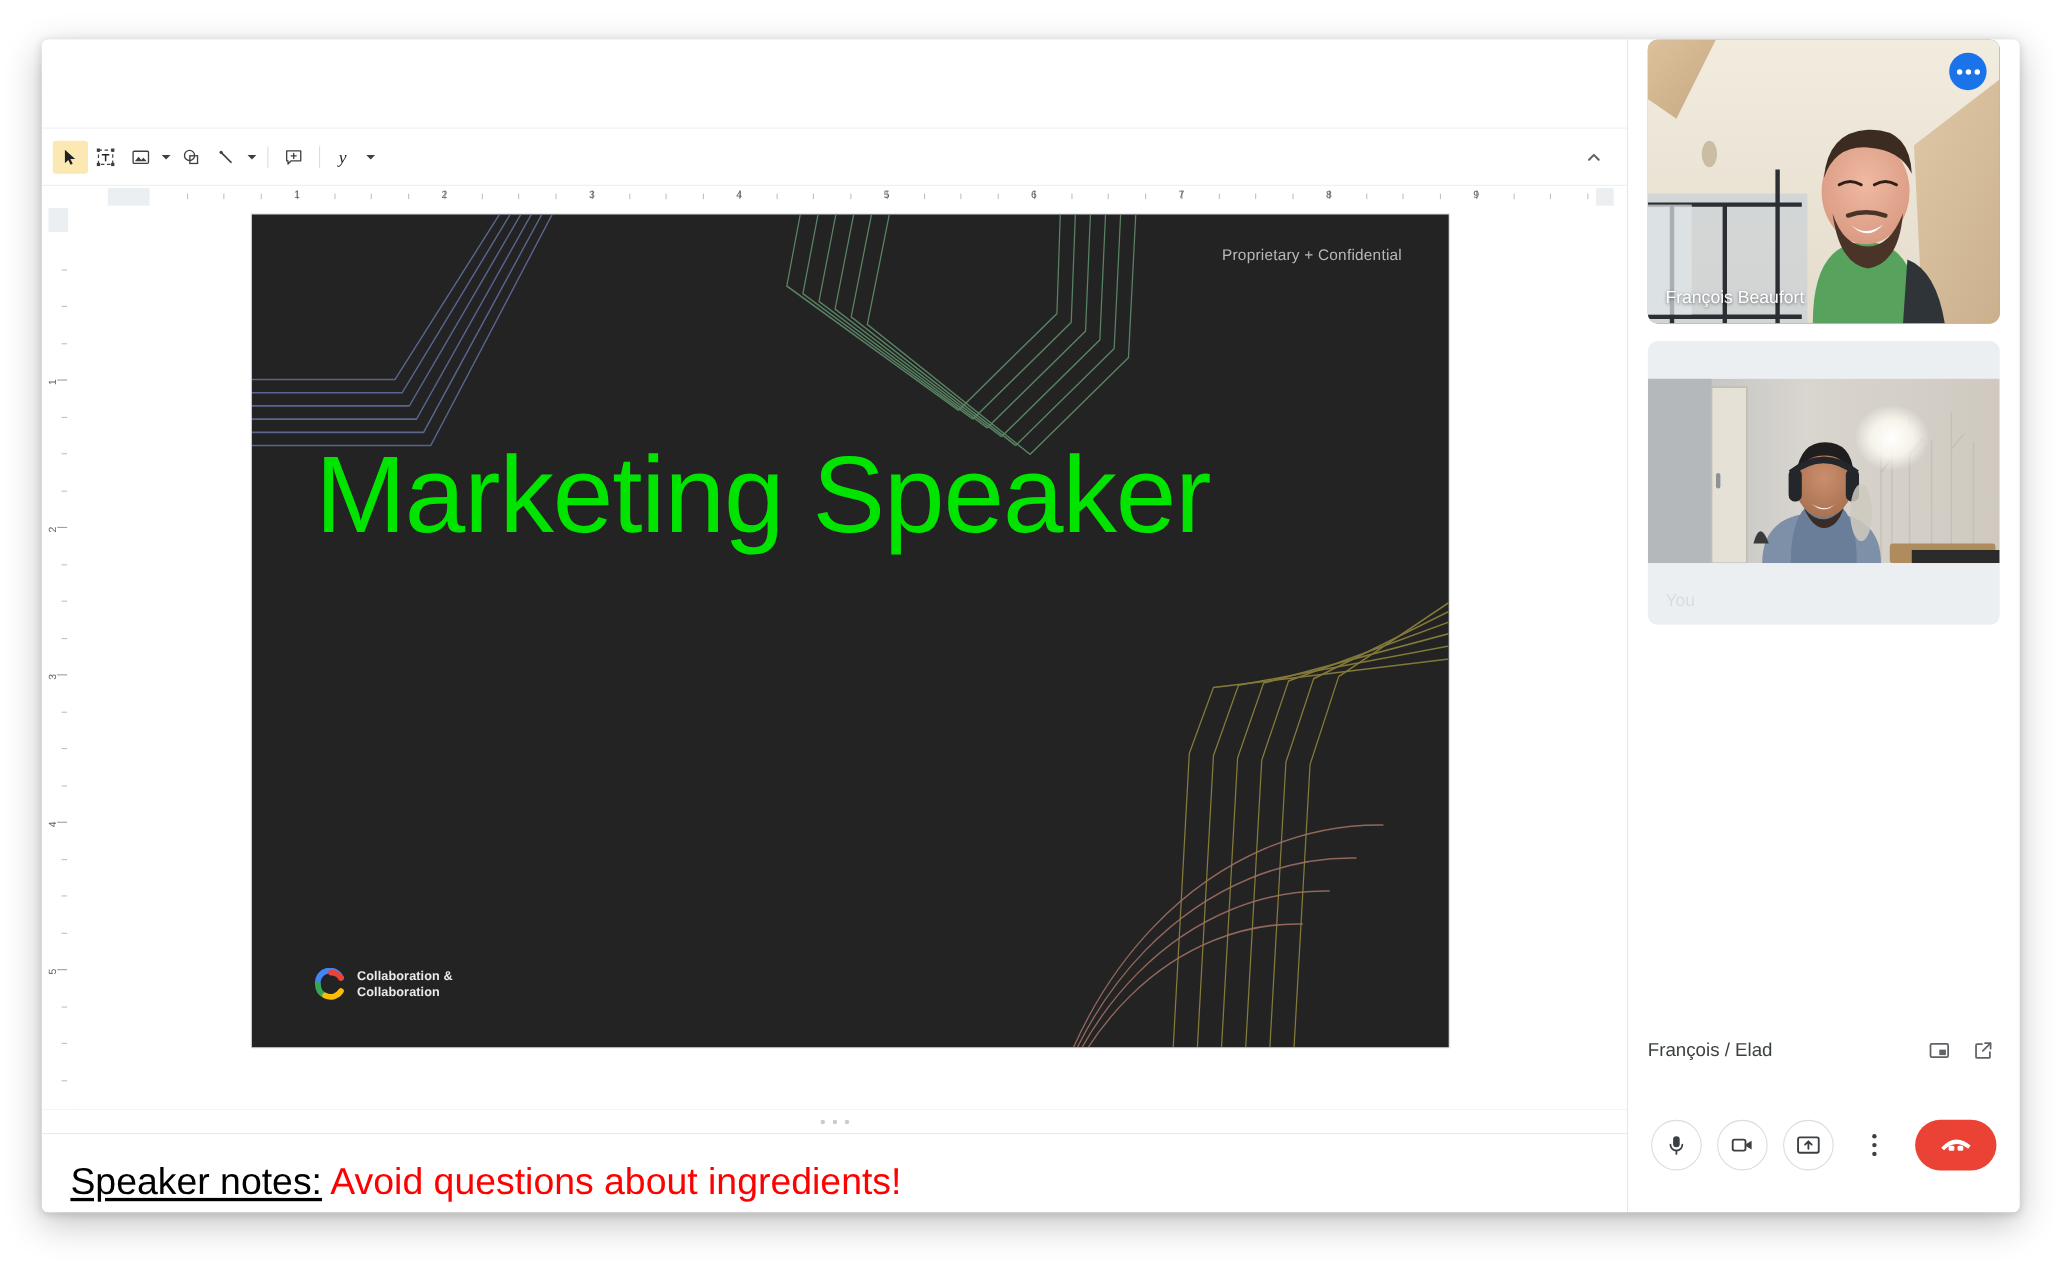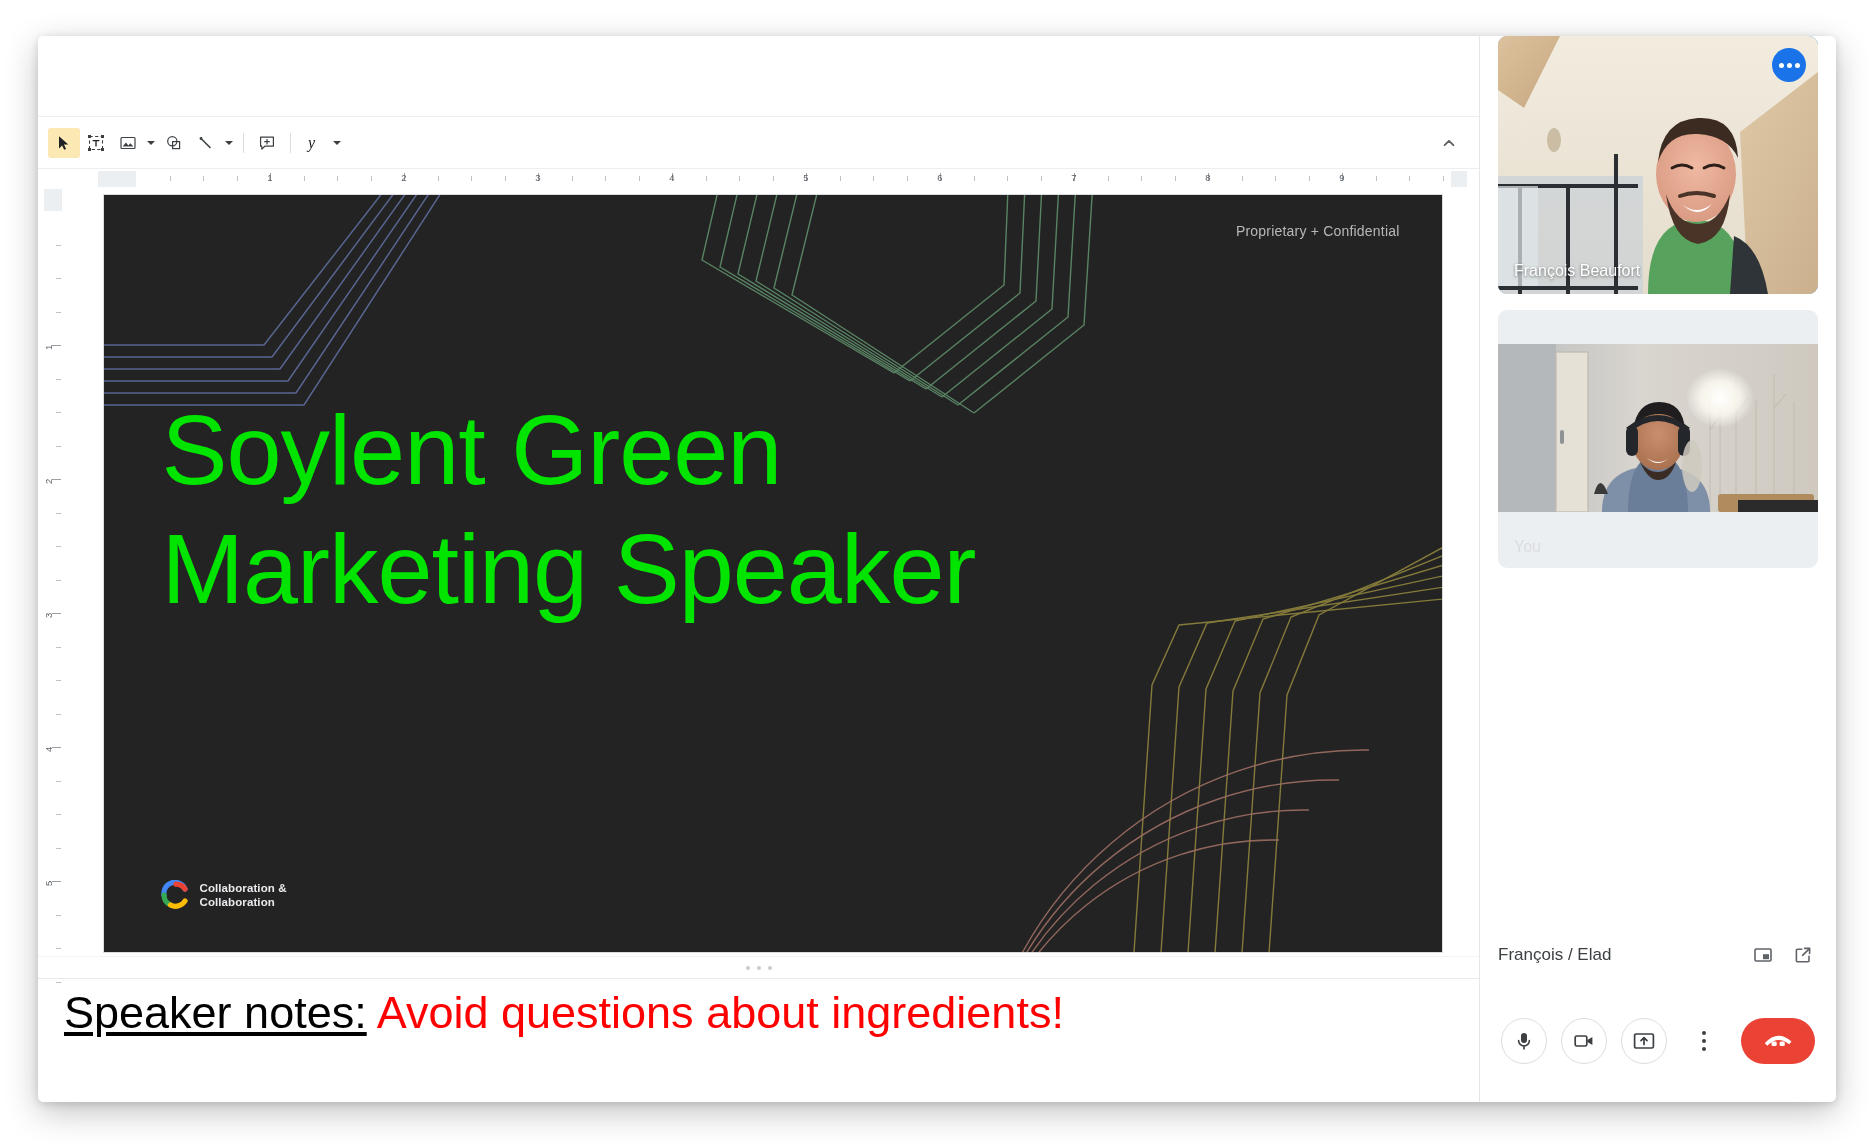--- a/index.html
+++ b/index.html
@@ -109,21 +109,21 @@
 
   #canvas-wrap {
     flex:1; position:relative; background:#ffffff;
     display:flex; align-items:flex-start; justify-content:center;
     padding-top:6px;
   }
 
   
   #slide {
     position:relative;
-    width:1338px; height:757px;
+    width:1088px; height:757px;
     background:#232323;
     overflow:hidden;
     box-shadow:0 0 0 1px #dadce0;
   }
   #slide svg.deco { position:absolute; inset:0; width:100%; height:100%; }
   #slide-confidential {
     position:absolute; right:42px; top:28px;
     font-size:14px; color:#b6b8ba; letter-spacing:.2px;
   }
   #slide-title {
@@ -151,24 +151,24 @@
     display:flex; align-items:center; justify-content:center;
     cursor:ns-resize;
   }
   #notes-splitter .dots { display:flex; gap:7px; }
   #notes-splitter .dots i {
     width:4px;height:4px;border-radius:50%;background:#c8cbcf;display:block;
   }
 
   
   #notes {
-    flex:none; height:124px; background:#ffffff;
+    flex:none; height:72px; background:#ffffff;
     border-top:1px solid #e8eaed;
-    padding:5px 26px 0 26px;
-    font-size:45px; line-height:1.28;
+    padding:22px 26px 0 26px;
+    font-size:34px; line-height:1.28;
     white-space:nowrap; overflow:hidden;
     cursor:text;
   }
   #notes .lbl {
     color:#000; text-decoration:underline; text-underline-offset:4px;
     font-weight:400;
   }
   #notes .red { color:#ff0000; }
 
   
@@ -446,21 +446,20 @@
               <path d="M780 800 A300 300 0 0 1 1080 560" transform="translate(95,85)"></path>
               <path d="M780 800 A330 330 0 0 1 1110 530" transform="translate(95,85)"></path>
               <path d="M780 800 A360 360 0 0 1 1140 500" transform="translate(95,85)"></path>
               <path d="M780 800 A390 390 0 0 1 1170 470" transform="translate(95,85)"></path>
             </g>
           </svg>
 
           <div id="slide-confidential">Proprietary + Confidential</div>
 
           <div id="slide-title">
-            <div>Soylent Green</div>
             <div>Marketing Speaker</div>
           </div>
 
           <div id="slide-logo">
             <svg width="30" height="30" viewBox="0 0 30 30">
               <path d="M25 9 A11 11 0 0 0 4 15" fill="none" stroke="#4285f4" stroke-width="5.2" stroke-linecap="round"></path>
               <path d="M4 15 A11 11 0 0 0 10.5 25" fill="none" stroke="#34a853" stroke-width="5.2" stroke-linecap="round"></path>
               <path d="M10.5 25 A11 11 0 0 0 25 21" fill="none" stroke="#fbbc05" stroke-width="5.2" stroke-linecap="round"></path>
               <path d="M25 9 A11 11 0 0 0 16 4.2" fill="none" stroke="#ea4335" stroke-width="5.2" stroke-linecap="round"></path>
             </svg>

